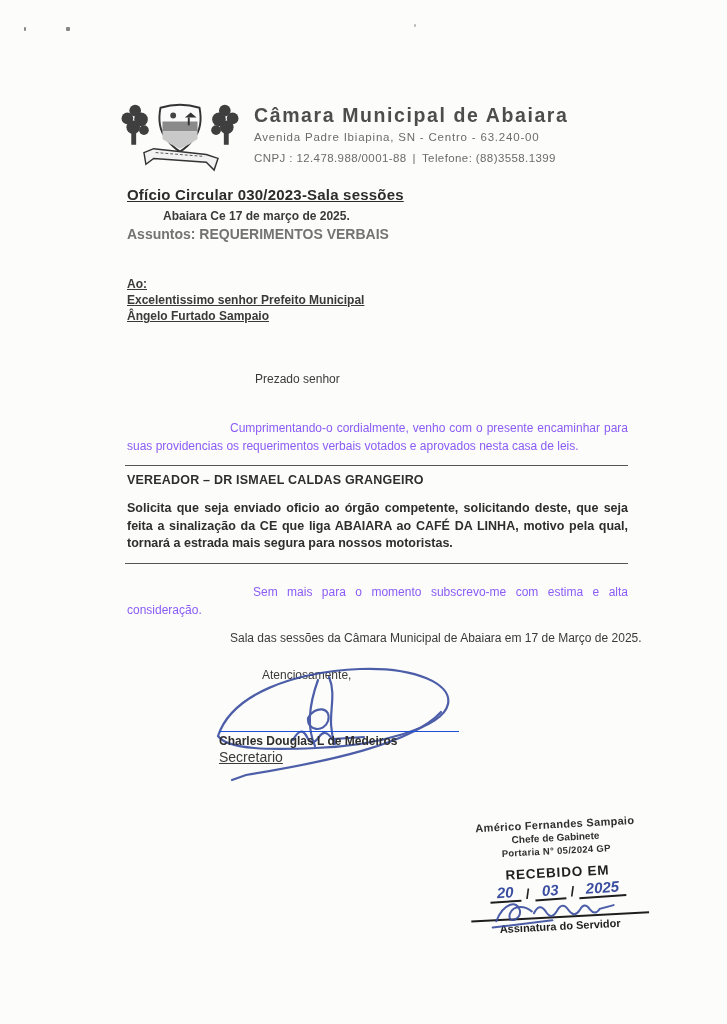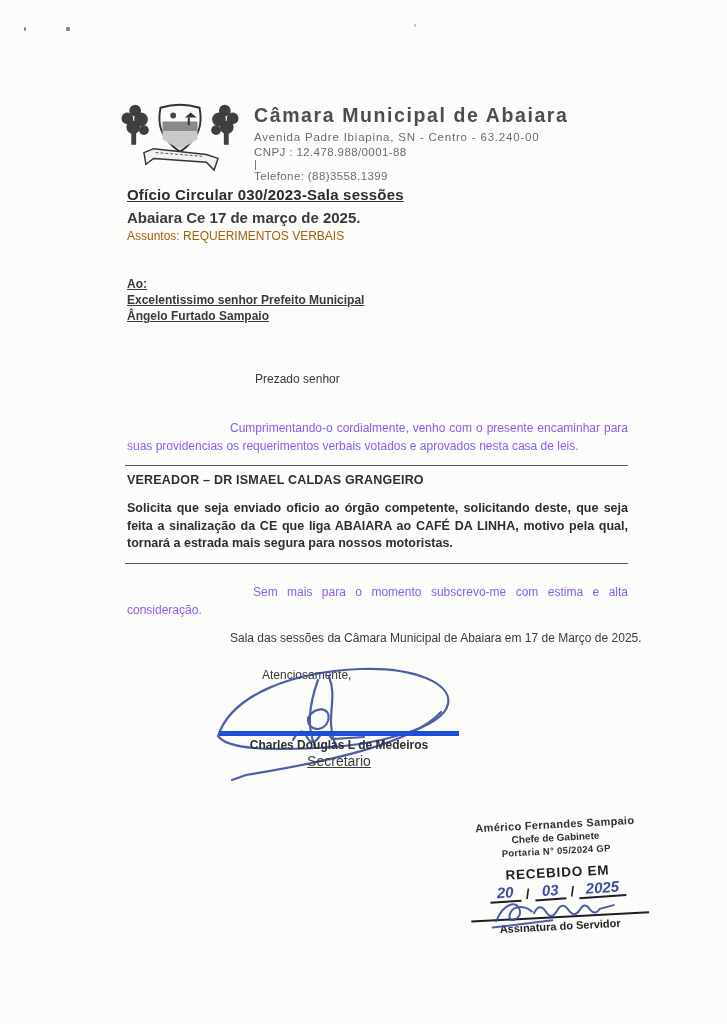--- a/index.html
+++ b/index.html
@@ -17,45 +17,45 @@
     color:#333;
   }
   .speck{position:absolute;background:#555;border-radius:1px;opacity:.7;}
 
   
   .header{position:absolute;left:116px;top:98px;display:flex;gap:10px;}
   .logo{width:128px;height:76px;flex:0 0 auto;}
   .header-text{padding-top:6px;}
   .org-name{font-size:19.5px;font-weight:bold;letter-spacing:1.6px;color:#4d4d4d;}
   .addr{font-size:11.5px;color:#6b6b6b;letter-spacing:.8px;margin-top:4px;}
-  .cnpj-row{font-size:11.5px;color:#6b6b6b;letter-spacing:.4px;margin-top:3px;display:flex;flex-direction:column;}
+  .cnpj-row{font-size:11.5px;color:#6b6b6b;letter-spacing:.4px;margin-top:9px;display:flex;gap:6px;}
 
   
   .ref{position:absolute;left:127px;top:186px;}
   .doc-title{font-size:15px;font-weight:bold;text-decoration:underline;color:#2c2c2c;letter-spacing:.2px;}
-  .place-date{font-size:15px;font-weight:bold;color:#3a3a3a;margin-top:6px;}
-  .subject{font-size:12px;font-weight:normal;color:#a16207;margin-top:3px;}
+  .place-date{font-size:12px;font-weight:bold;color:#3a3a3a;margin-top:6px;margin-left:36px;}
+  .subject{font-size:14px;font-weight:bold;color:#737373;margin-top:3px;}
 
   .recipient{position:absolute;left:127px;top:276px;font-size:12px;font-weight:bold;color:#3a3a3a;line-height:16px;text-decoration:underline;}
 
   .salutation{position:absolute;left:255px;top:372px;font-size:12px;color:#3a3a3a;}
 
   .para{font-size:12px;color:#8b5cf6;line-height:17.5px;text-align:justify;}
   .intro{position:absolute;left:127px;top:420px;width:501px;text-indent:103px;}
   .rule{position:absolute;left:125px;width:503px;border-top:1.5px solid #555;}
   .rule1{top:465px;}
   .rule2{top:563px;}
   .councilman{position:absolute;left:127px;top:473px;font-size:12.5px;font-weight:bold;color:#2e2e2e;letter-spacing:.2px;}
   .req-body{position:absolute;left:127px;top:500px;width:501px;font-size:12.5px;font-weight:bold;color:#2e2e2e;line-height:17.5px;text-align:justify;}
   .closing{position:absolute;left:127px;top:584px;width:501px;text-indent:126px;}
   .session-line{position:absolute;left:230px;top:631px;font-size:12px;color:#3a3a3a;text-align:right;}
   .regards{position:absolute;left:262px;top:668px;font-size:12px;color:#3a3a3a;}
 
   .sig-ink{position:absolute;left:198px;top:656px;width:280px;height:130px;pointer-events:none;}
-  .sig-block{position:absolute;left:219px;top:731px;width:240px;border-top:5px solid #1d4ed8;text-align:center;}
+  .sig-block{position:absolute;left:219px;top:731px;width:240px;border-top:1px solid #1d4ed8;text-align:left;}
   .sig-name{font-size:12px;font-weight:bold;color:#2e2e2e;margin-top:2px;}
   .sig-role{font-size:14px;color:#3a3a3a;margin-top:1px;text-decoration:underline;}
 
   
   .stamp{position:absolute;left:450px;top:818px;width:215px;transform:rotate(-3deg);color:#2f2f2f;}
   .st-name{font-size:11px;font-weight:bold;text-align:center;letter-spacing:.3px;}
   .st-role{font-size:10px;font-weight:bold;text-align:center;margin-top:2px;}
   .st-ord{font-size:9.5px;font-weight:bold;text-align:center;margin-top:2px;letter-spacing:.3px;}
   .st-received{font-size:13.5px;font-weight:bold;text-align:center;margin-top:9px;letter-spacing:.8px;color:#1f1f1f;}
   .date-row{display:flex;justify-content:center;align-items:flex-end;gap:5px;margin-top:1px;position:relative;z-index:1;}

